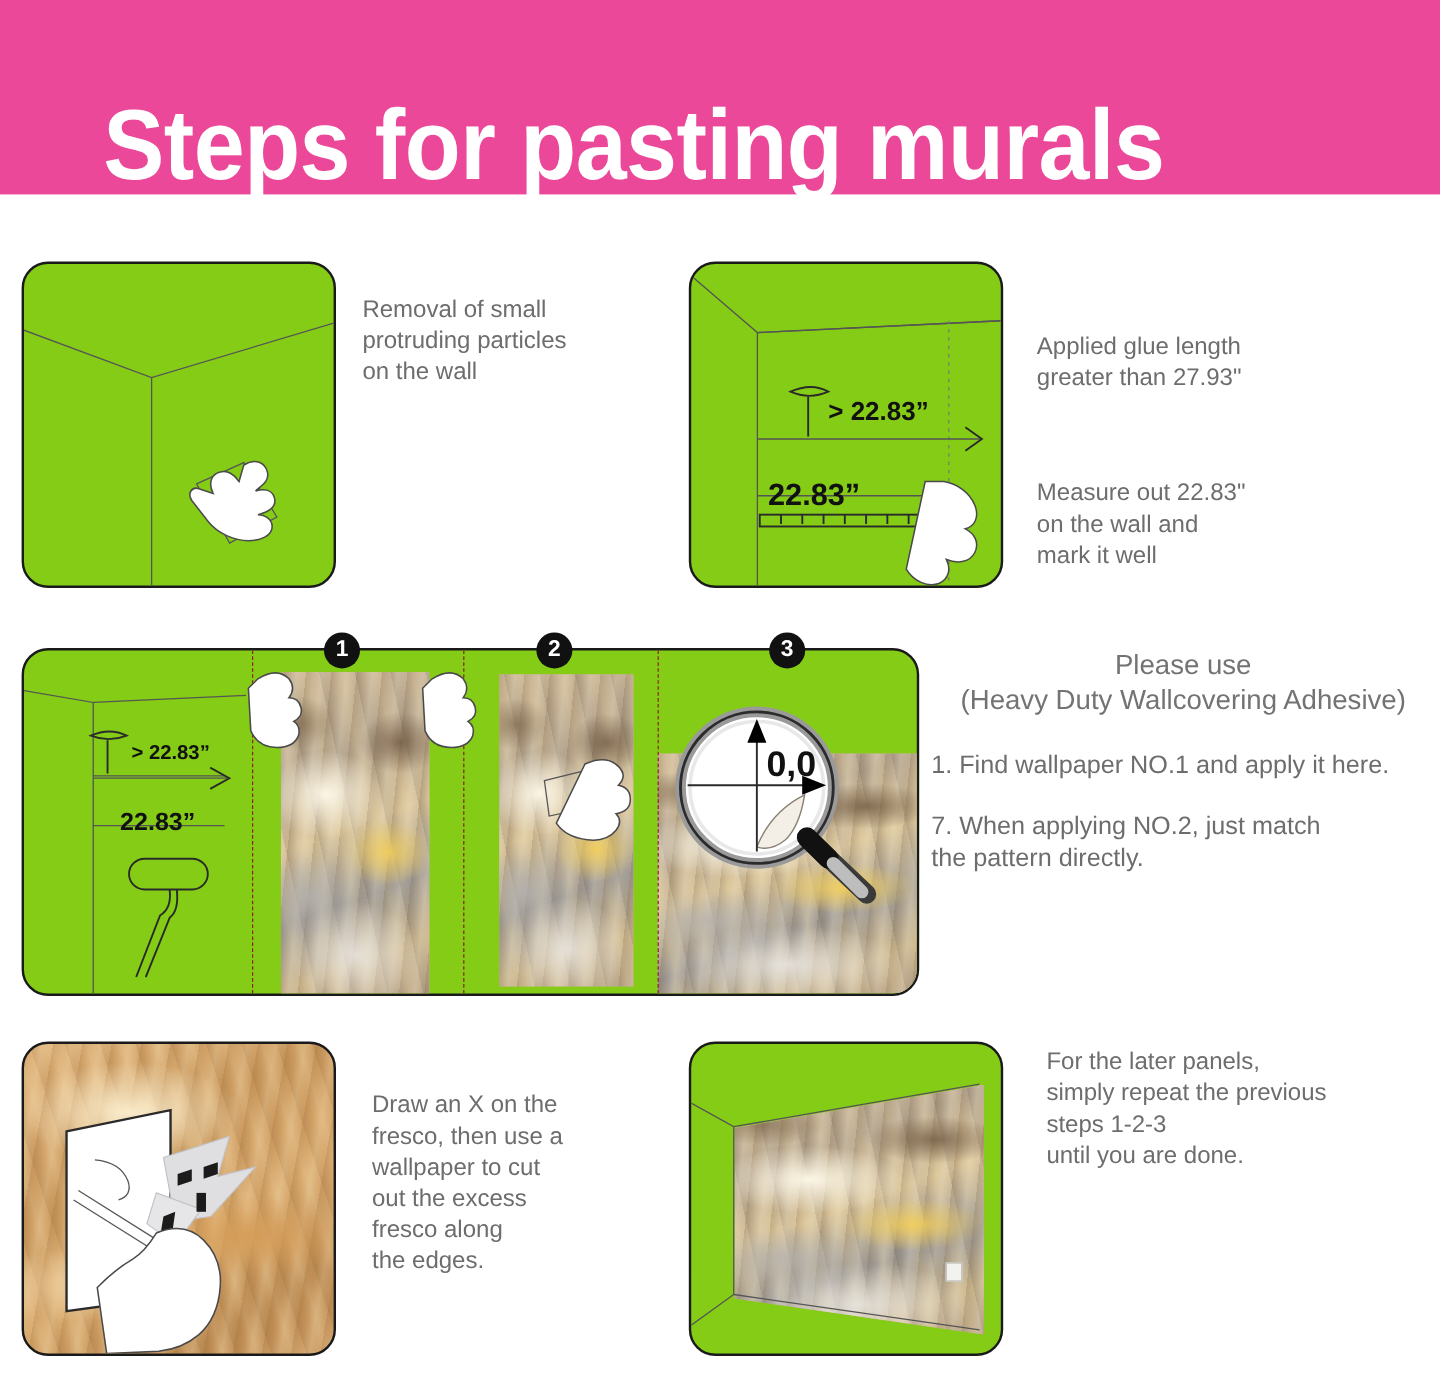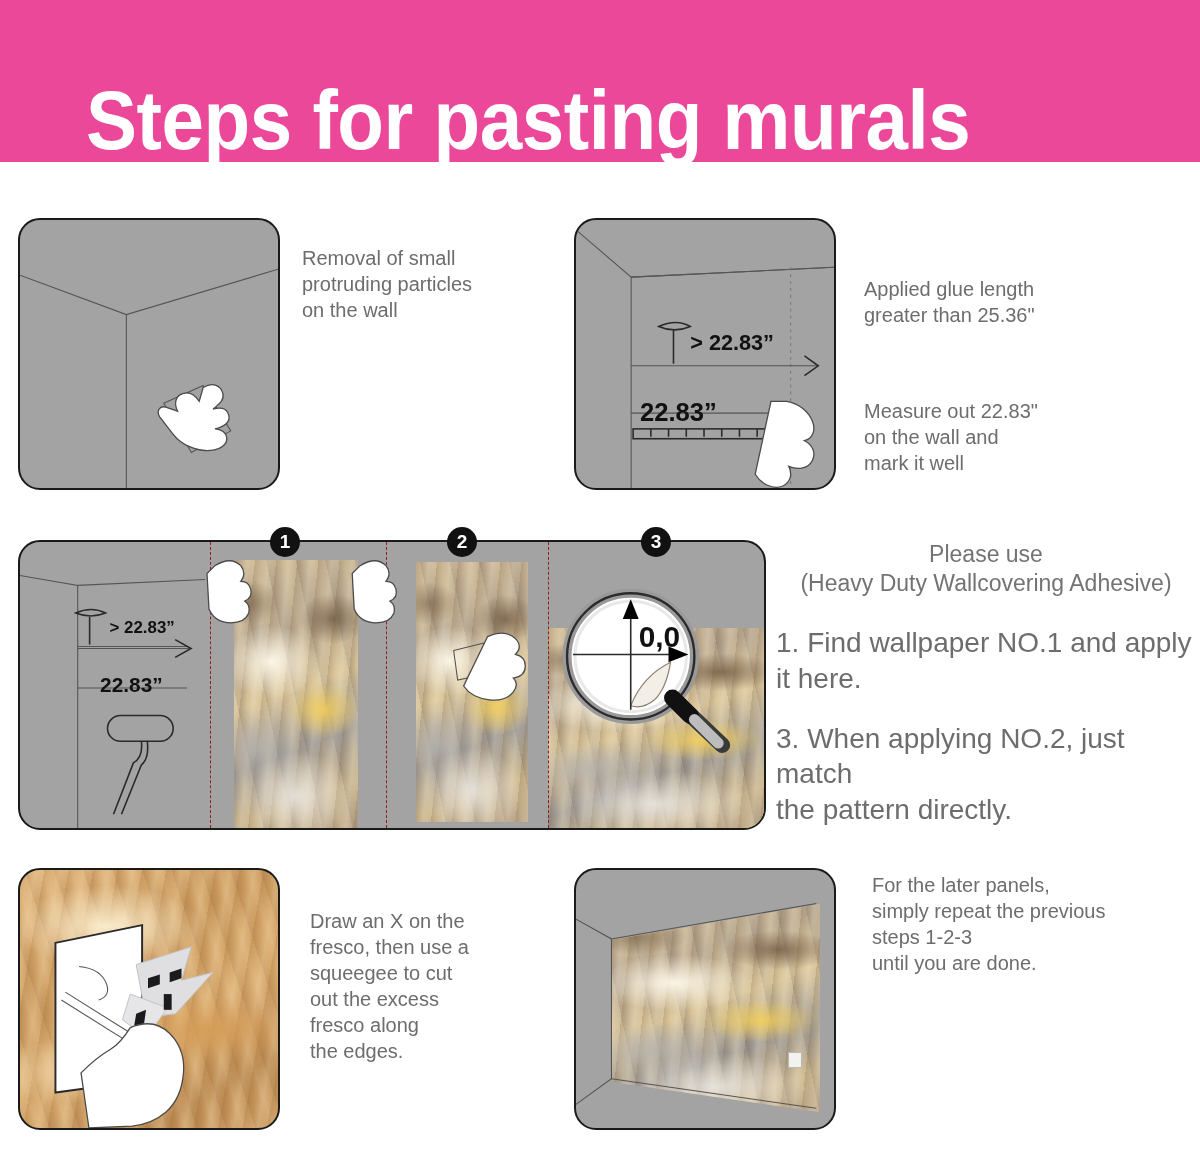--- a/index.html
+++ b/index.html
@@ -28,21 +28,21 @@
     margin-left: 86px;
     white-space: nowrap;
     line-height: 1;
   }
 
   
   .panel {
     position: absolute;
     border: 2px solid #1a1a1a;
     border-radius: 22px;
-    background: #a3a3a3;
+    background: #84cc16;
     overflow: hidden;
   }
   .caption {
     position: absolute;
     color: #6d6d6d;
     font-size: 20px;
     line-height: 1.30;
     white-space: pre-line;
     font-family: "Liberation Sans", sans-serif;
   }
@@ -79,21 +79,21 @@
   #badge-1 { left: 270px; top: 527px; }
   #badge-2 { left: 447px; top: 527px; }
   #badge-3 { left: 641px; top: 527px; }
 
   #steps-text { left: 776px; top: 540px; width: 420px; }
   .steps-head {
     color: #737373; font-size: 23px; line-height: 1.28; text-align: center;
     white-space: pre-line; margin-bottom: 26px;
   }
   .step-line {
-    color: #6d6d6d; font-size: 28px; line-height: 1.28;
+    color: #6d6d6d; font-size: 21px; line-height: 1.28;
     white-space: pre-line; margin-bottom: 24px;
   }
 
   
   #panel-cut-x      { left: 18px;  top: 868px; width: 262px; height: 262px; }
   #cap-cut-x        { left: 310px; top: 908px; width: 270px; }
 
   #panel-final      { left: 574px; top: 868px; width: 262px; height: 262px; }
   #cap-final        { left: 872px; top: 872px; width: 320px; }
 
@@ -176,21 +176,21 @@
         <path d="M184 212 L184 220"></path>
           <path d="M202 212 L202 220"></path>
       </g>
 
       <path class="hand" d="M214 184 c12 2 22 10 26 20 c4 10 0 18 -8 20 c8 4 12 12 8 20 c-4 8 -14 10 -24 6 c4 8 2 16 -6 20 c-10 4 -22 -2 -28 -12 l16 -74 z"></path>
       <text class="mtxt" x="116" y="132" font-size="22">&gt; 22.83”</text>
       <text class="mtxt" x="104" y="204" font-size="26" text-anchor="middle">22.83”</text>
     </svg>
   </div>
   <div class="caption" id="cap-glue">Applied glue length
-greater than 25.36"</div>
+greater than 27.93"</div>
   <div class="caption" id="cap-measure">Measure out 22.83"
 on the wall and
 mark it well</div>
 
   <div class="panel" id="panel-steps">
 
     <svg class="art" viewBox="0 0 748 290" preserveAspectRatio="none" style="z-index:2">
       <path class="ln" d="M0 34 L58 44 L58 290"></path>
       <path class="ln" d="M58 44 L186 38"></path>
       <path class="ln" d="M58 106 L168 106"></path>
@@ -252,21 +252,21 @@
   </div>
 
   <div class="badge" id="badge-1">1</div>
   <div class="badge" id="badge-2">2</div>
   <div class="badge" id="badge-3">3</div>
 
   <div id="steps-text" style="position:absolute;">
     <div class="steps-head">Please use
 (Heavy Duty Wallcovering Adhesive)</div>
     <div class="step-line">1. Find wallpaper NO.1 and apply it here.</div>
-    <div class="step-line">3. When applying NO.2, just match
+    <div class="step-line">7. When applying NO.2, just match
 the pattern directly.</div>
   </div>
 
   <div class="panel mural-warm" id="panel-cut-x">
     <svg class="art" viewBox="0 0 262 262" preserveAspectRatio="none">
 
       <path d="M36 74 L124 56 L124 214 L36 226 Z" fill="#ffffff" stroke="#2b2b2b" stroke-width="2"></path>
 
       <path d="M118 96 L174 78 L164 112 L196 104 L158 146 L128 150 Z" fill="#dfdfe2" stroke="#c2c2c6" stroke-width="1"></path>
       <path d="M112 126 L150 140 L128 170 L104 152 Z" fill="#e6e6e9" stroke="#c2c2c6" stroke-width="1"></path>
@@ -278,21 +278,21 @@
 
       <path class="ln" d="M46 124 L132 178"></path>
       <path class="ln" d="M42 132 L128 186"></path>
 
       <path class="hand" d="M112 160 q24 -10 40 6 q16 16 14 40 q-2 26 -18 40 q-14 12 -34 14 l-44 2 l-8 -56 q16 -16 30 -24 q10 -6 20 -22 z"></path>
       <path class="ln" d="M60 98 q22 2 28 18 q4 12 -8 16"></path>
     </svg>
   </div>
   <div class="caption" id="cap-cut-x">Draw an X on the
 fresco, then use a
-squeegee to cut
+wallpaper to cut
 out the excess
 fresco along
 the edges.</div>
 
   <div class="panel" id="panel-final">
     <svg class="art" viewBox="0 0 262 262" preserveAspectRatio="none" style="z-index:3">
       <path class="ln" d="M0 50 L36 70 L36 212 L0 238"></path>
       <path class="ln" d="M36 70 L244 34"></path>
       <path class="ln" d="M36 212 L244 242"></path>
     </svg>

